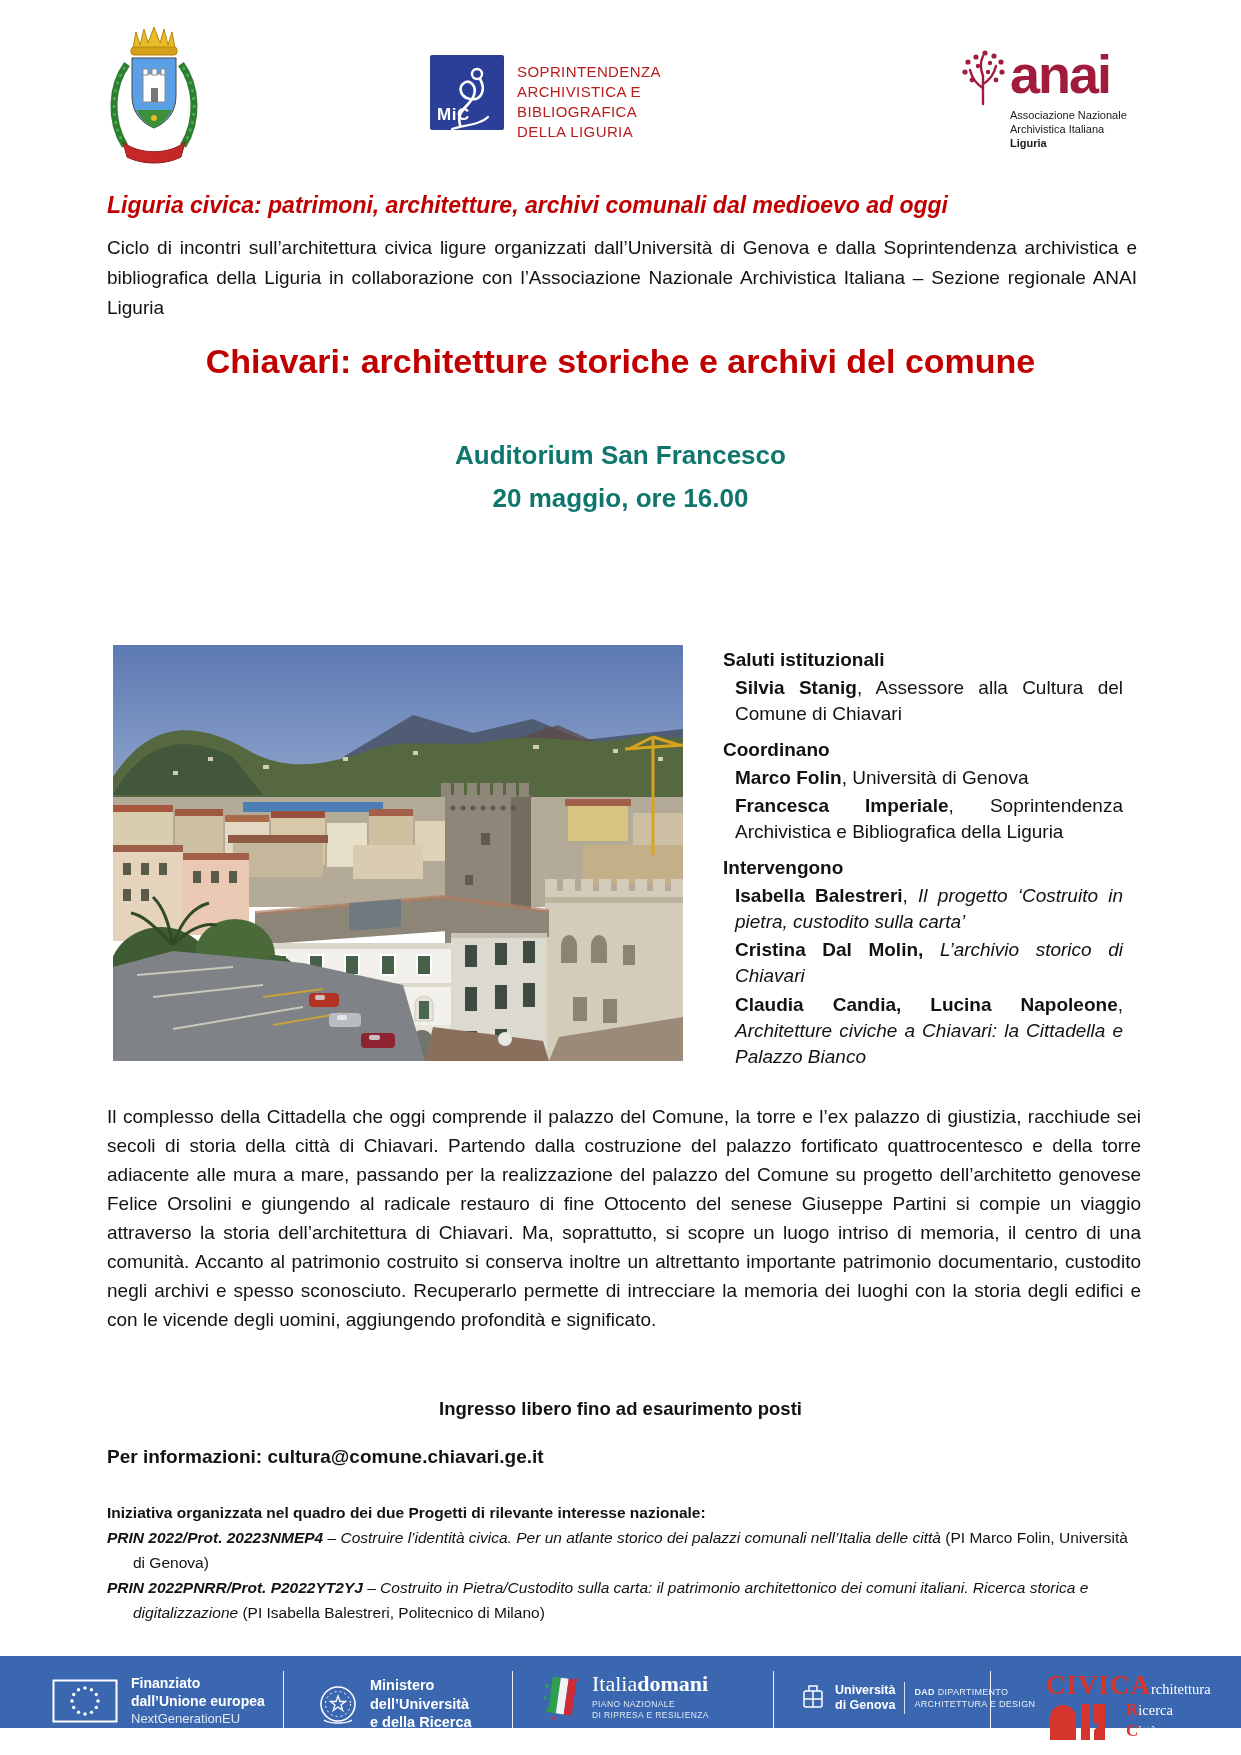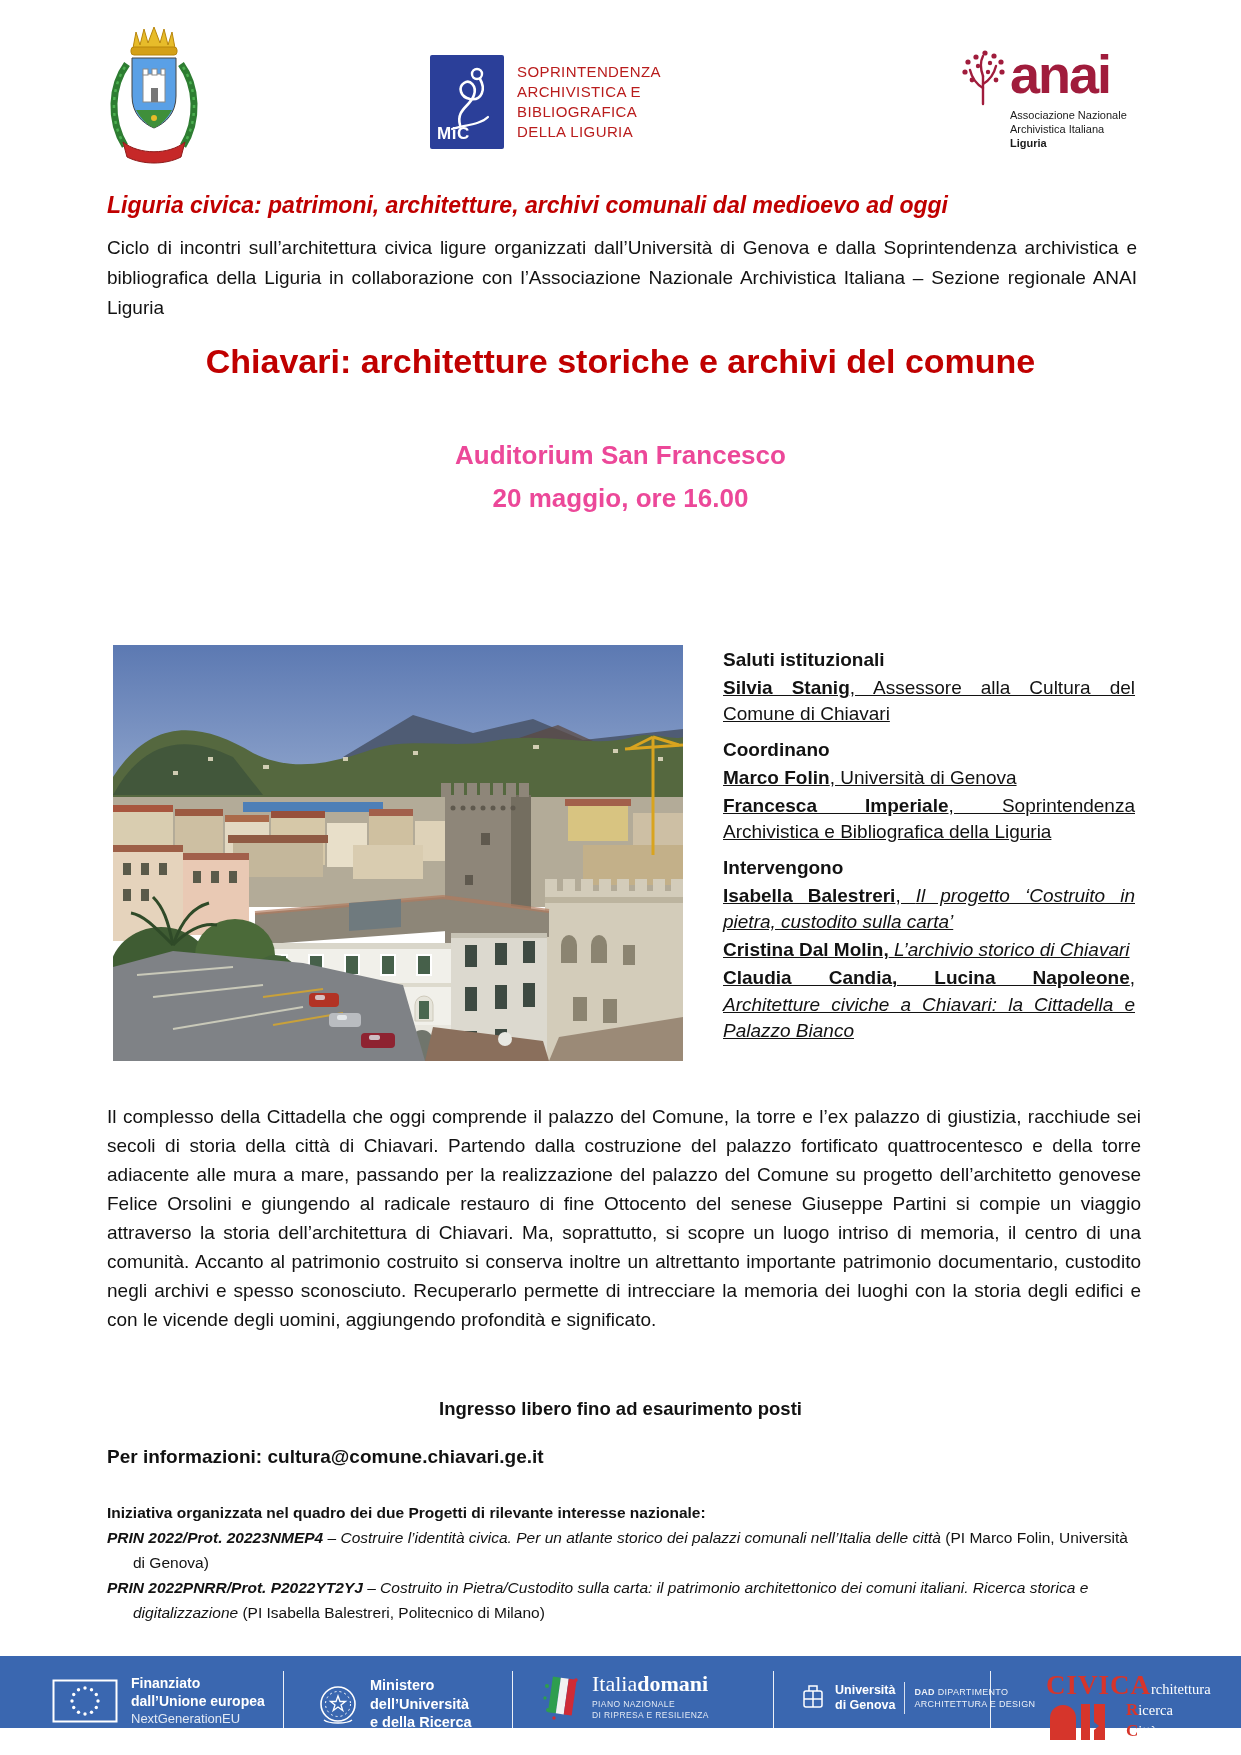--- a/index.html
+++ b/index.html
@@ -3,44 +3,44 @@
 <meta charset="utf-8">
 <style>
   html,body{margin:0;padding:0;background:#e8e8e8;}
   .page{position:relative;width:1241px;height:1755px;margin:0 auto;background:#ffffff;
         font-family:"Liberation Sans",sans-serif;color:#121212;overflow:hidden;}
   .abs{position:absolute;}
 
   
   .crest{left:103px;top:24px;width:102px;height:146px;}
   .mic{left:430px;top:55px;display:flex;gap:13px;align-items:flex-start;}
-  .mic-square{width:74px;height:94px;background:#2b3f99;border-radius:2px;position:relative;flex:0 0 auto;}
+  .mic-square{width:74px;height:75px;background:#2b3f99;border-radius:2px;position:relative;flex:0 0 auto;}
   .mic-label{position:absolute;left:7px;bottom:5px;color:#fff;font-weight:bold;font-size:17px;letter-spacing:.5px;}
   .mic-text{color:#b91c1c;font-size:15px;line-height:1.33;letter-spacing:.4px;padding-top:7px;white-space:nowrap;}
   .anai{left:958px;top:50px;width:190px;}
   .anai-top{display:flex;align-items:flex-start;gap:2px;}
   .anai-word{font-size:54px;font-weight:bold;color:#a01c3c;line-height:.92;letter-spacing:-2px;}
   .anai-sub{font-size:11px;color:#1a1a1a;line-height:1.28;margin-top:2px;margin-left:52px;}
   .anai-sub .bold{font-weight:bold;}
 
   
   .series-title{left:107px;top:192px;width:1030px;font-size:23px;font-weight:bold;font-style:italic;color:#c00000;}
   .series-desc{left:107px;top:233px;width:1030px;font-size:19px;line-height:1.58;text-align:justify;}
 
   
   .event-title{left:0;top:342px;width:100%;text-align:center;font-size:34px;font-weight:bold;color:#c00000;}
-  .venue-block{left:0;top:434px;width:100%;text-align:center;color:#ec4899;font-weight:bold;font-size:26px;line-height:1.66;}
+  .venue-block{left:0;top:434px;width:100%;text-align:center;color:#0f766e;font-weight:bold;font-size:26px;line-height:1.66;}
 
   
   .photo{left:113px;top:645px;width:570px;height:416px;}
   .photo svg{display:block;width:100%;height:100%;}
   .program{left:723px;top:640px;width:412px;font-size:19px;line-height:1.38;}
   .ph{font-weight:bold;margin:9px 0 2px;}
   .ph.first{margin-top:7px;}
-  .entry{margin:0 0 2px;text-align:justify;text-decoration:underline;}
+  .entry{margin:0 12px 2px;text-align:justify;}
   .nm{font-weight:bold;}
   .talk{font-style:italic;}
 
   
   .body-par{left:107px;top:1102px;width:1034px;font-size:19px;line-height:1.53;text-align:justify;}
   .ingresso{left:0;top:1398px;width:100%;text-align:center;font-weight:bold;font-size:18.5px;}
   .info{left:107px;top:1446px;font-weight:bold;font-size:19px;}
 
   .projects{left:107px;top:1500px;width:1034px;font-size:15.5px;line-height:1.62;}
   .proj-intro{font-weight:bold;margin:0;font-style:normal;}

